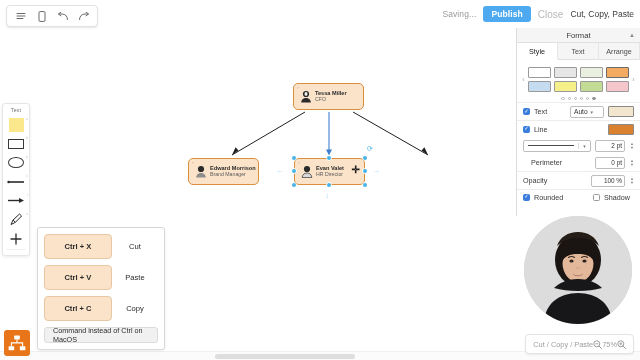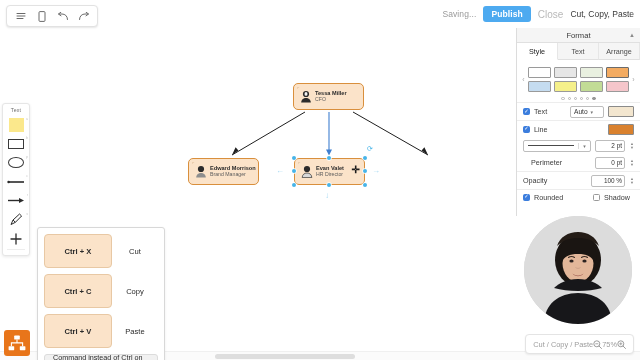--- a/index.html
+++ b/index.html
@@ -115,21 +115,21 @@
   
   .shortcut-card {
     position: absolute; left: 37px; top: 227px;
     width: 128px; background: #fff;
     border: 1px solid #d8d8d8; border-radius: 3px;
     padding: 6px 6px 6px; z-index: 36;
     box-shadow: 0 1px 3px rgba(0,0,0,.07);
   }
   .sc-row { display: flex; align-items: center; margin-bottom: 6px; }
   .sc-key {
-    width: 68px; height: 34px; background: #fbe3c9;
+    width: 68px; height: 25px; background: #fbe3c9;
     border: 1px solid #e8c8a4; border-radius: 4px;
     display: flex; align-items: center; justify-content: center;
     font-size: 7.6px; color: #2b2b2b; font-weight: 600;
   }
   .sc-act {
     flex: 1; text-align: center; font-size: 7.6px; color: #2b2b2b;
   }
   .sc-note {
     background: #f1f1f1; border: 1px solid #dcdcdc; border-radius: 3px;
     height: 16px; display: flex; align-items: center; justify-content: center;
@@ -412,26 +412,26 @@
     </div>
     <div class="sp-divider"></div>
   </div>
 
   <div class="shortcut-card">
     <div class="sc-row">
       <span class="sc-key">Ctrl + X</span>
       <span class="sc-act">Cut</span>
     </div>
     <div class="sc-row">
+      <span class="sc-key">Ctrl + V</span>
+      <span class="sc-act">Paste</span>
+    </div>
+    <div class="sc-row">
       <span class="sc-key">Ctrl + C</span>
       <span class="sc-act">Copy</span>
-    </div>
-    <div class="sc-row">
-      <span class="sc-key">Ctrl + V</span>
-      <span class="sc-act">Paste</span>
     </div>
     <div class="sc-note">Command instead of Ctrl on MacOS</div>
   </div>
 
   <div class="fmt-panel">
     <div class="fmt-head">
       <span>Format</span>
       <span class="fmt-collapse">▲</span>
     </div>
 

